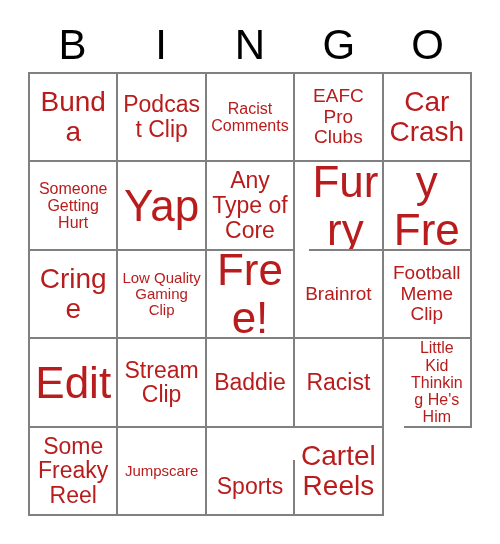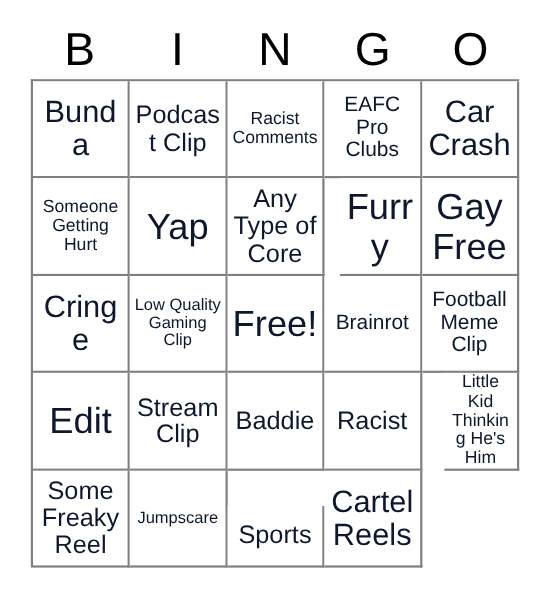--- a/index.html
+++ b/index.html
@@ -68,26 +68,26 @@
     justify-content: center;
     text-align: center;
     padding: 2px 3px;
     overflow: hidden;
     background: #ffffff;
   }
   .cell-text {
     display: block;
     width: 100%;
     line-height: 1.08;
-    color: #0f172a;
+    color: #b91c1c;
     word-wrap: break-word;
   }
 
   
-  .fs-xl  { font-size: 33px; }
+  .fs-xl  { font-size: 44px; }
   .fs-lg  { font-size: 28px; }
   .fs-md  { font-size: 23px; }
   .fs-sm  { font-size: 19px; }
   .fs-xs  { font-size: 16px; }
   .fs-xxs { font-size: 15px; }
 </style>
 </head>
 <body style="background: rgb(255, 255, 255); color: rgb(0, 0, 0);">
 
 <div id="bingo-card">

